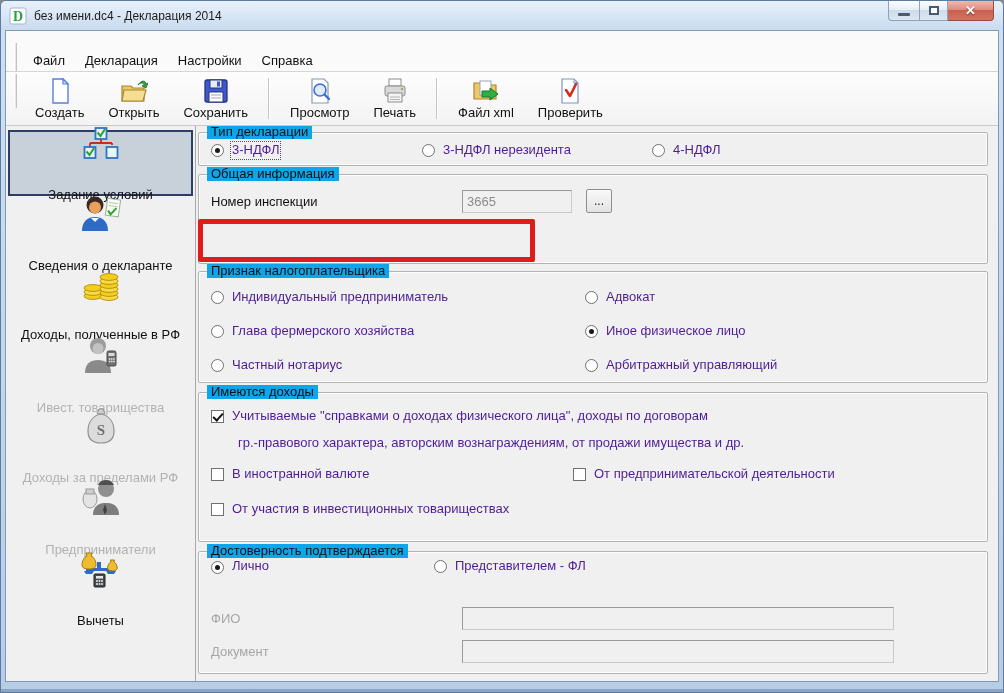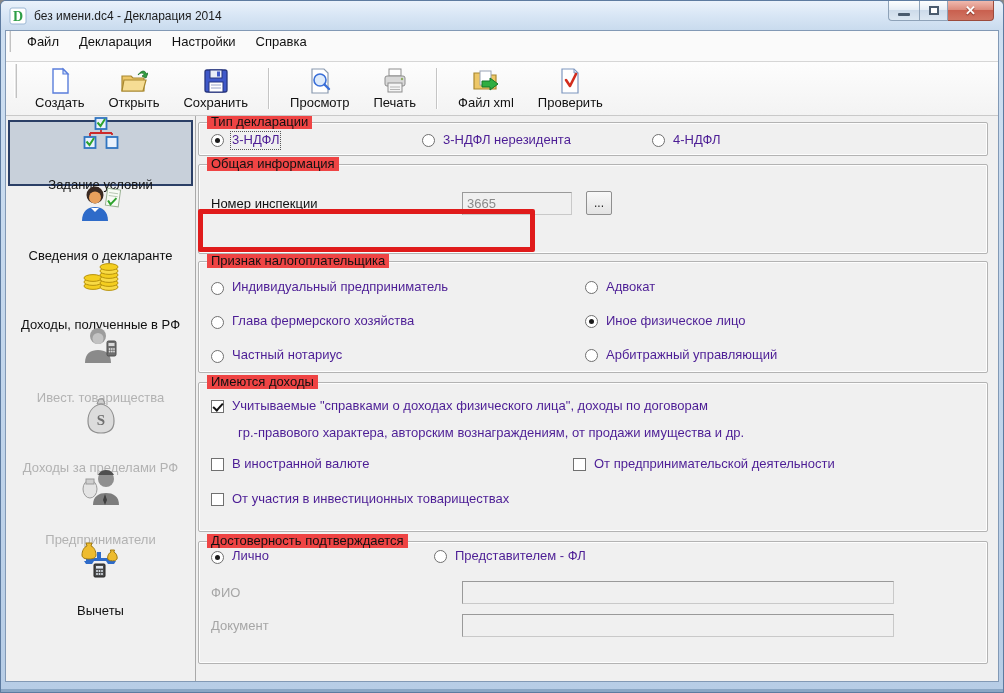--- a/index.html
+++ b/index.html
@@ -33,22 +33,22 @@
     border-color:#9b4a3c;
   }
   .glyph-min{ width:12px; height:3px; background:#4a5b6e; border-radius:1px; margin-top:8px;}
   .glyph-max{ width:10px; height:9px; border:2px solid #4a5b6e; background:#fff;}
   .glyph-close{ color:#fff; font-size:13px; font-weight:bold; text-shadow:0 1px 1px #7c2c20; line-height:1;}
 
   
   .client{ position:absolute; left:4px; right:4px; top:29px; bottom:10px;
     background:#f0f0f0; border:1px solid #8299b5; display:flex; flex-direction:column; overflow:hidden;}
 
-  .menubar{ height:31px; background:#fafafa; border-bottom:1px solid #d6d6d6;
-    display:flex; align-items:flex-start; font-size:13px; color:#111; }
+  .menubar{ height:41px; background:#fafafa; border-bottom:1px solid #d6d6d6;
+    display:flex; align-items:flex-end; font-size:13px; color:#111; padding-left:6px;}
   .gripper{ width:3px; height:70%; border-left:1px solid #fff; border-right:1px solid #c2c2c2;
     background:#e4e4e4; margin:0 6px 0 2px; flex:none;}
   .menu-item{ padding:3px 10px; cursor:default; }
 
   .toolbar{ height:54px; background:linear-gradient(#fdfdfd,#f3f3f3); border-bottom:1px solid #c9c9c9;
     display:flex; align-items:stretch; padding:2px 0 2px 6px; }
   .tool-btn{ display:flex; flex-direction:column; align-items:center; justify-content:flex-start;
     padding:2px 9px 1px; margin:0 2px; font-size:13px; color:#111; border:1px solid transparent; border-radius:3px;}
   .tool-btn svg{ width:28px; height:28px; }
   .tool-sep{ width:2px; margin:4px 8px; border-left:1px solid #c5c5c5; border-right:1px solid #fff; }
@@ -61,21 +61,21 @@
     font-size:13px; color:#111; text-align:center; cursor:default;gap:24px; }
   .side-item .icon-box{ height:42px; display:flex; align-items:flex-end; justify-content:center; margin-bottom:2px;}
   .side-item.selected{ height:66px; margin:2px; background:#c8d0da; border:2px solid #2b3f66; }
   .side-item.disabled{ color:#b2b2b2; }
   .side-label{ line-height:1.1; padding:0 4px; }
 
   
   .main{ flex:1; position:relative; padding:0 10px 0 2px; background:#f0f0f0; overflow:hidden;}
   .group{ position:relative; border:1px solid #b3b3b3; border-radius:2px; margin-top:6px;
     box-shadow:inset 0 0 0 1px #fdfdfd; padding:14px 12px 6px;}
-  .legend{ position:absolute; top:-8px; left:8px; background:#ef4444; padding:0 4px;
+  .legend{ position:absolute; top:-8px; left:8px; background:#0ea5e9; padding:0 4px;
     font-size:13px; color:#111; line-height:14px;}
 
   .row{ display:flex; align-items:center; }
   .flabel{ width:251px; flex:none; font-size:13px; color:#111;}
   .flabel.gray{ color:#a6a6a6; }
 
   .tf{ font-family:"Liberation Sans",sans-serif; font-size:13px; padding:0 4px; }
   .tf.disabled{ background:#f0f0f0; border:1px solid; border-color:#9a9a9a #c9c9c9 #c9c9c9 #9a9a9a; color:#8a8a8a; }
   .tf.enabled{ background:#fff; border:1px solid #7f7f7f; color:#111; }
 
@@ -98,21 +98,21 @@
     display:inline-block; position:relative; margin-right:8px; flex:none;}
   .checkbox.on::after{ content:""; position:absolute; left:3px; top:0px; width:4px; height:8px;
     border-right:2px solid #111; border-bottom:2px solid #111; transform:rotate(42deg);}
   .opt{ display:flex; align-items:center; font-size:13px; color:#4c1d95; cursor:default;}
   .opt .txt{ line-height:1.15; }
   .focus-dotted{ outline:1px dotted #555; outline-offset:1px;}
 
   .annotation{ position:absolute; left:-1px; top:44px; width:337px; height:43px;
     border:5px solid #e01b1b; border-radius:2px; pointer-events:none; z-index:5;}
 
-  .col-l{ width:374px; flex:none;align-items:flex-end;}
+  .col-l{ width:374px; flex:none;}
   .inc-l{ width:362px; flex:none;}
   .conf-l{ width:223px; flex:none;align-items:flex-end;}
 </style>
 </head>
 <body>
 
 <div class="window">
 
   <div class="titlebar">
     <svg class="app-icon" viewBox="0 0 18 18">
@@ -362,21 +362,21 @@
             <div class="opt">
               <span class="radio"></span>
               <span class="txt">4-НДФЛ</span>
             </div>
           </div>
         </div>
 
         <div class="group" style="height:90px; margin-top:8px;">
           <span class="legend">Общая информация</span>
           <div class="annotation"></div>
-          <div class="row" style="margin-top:12px;">
+          <div class="row" style="margin-top:0;">
             <span class="flabel">Номер инспекции</span>
             <input class="tf disabled" style="width: 110px; height: 23px;" readonly="" value="3665">
             <button class="browse-btn">...</button>
           </div>
         </div>
 
         <div class="group" style="height:112px; margin-top:7px; padding-top:18px;">
           <span class="legend">Признак налогоплательщика</span>
           <div class="row" style="margin-bottom:19px;">
             <div class="opt col-l">
@@ -444,21 +444,21 @@
           <div class="row">
             <div class="opt conf-l">
               <span class="radio on"></span>
               <span class="txt">Лично</span>
             </div>
             <div class="opt">
               <span class="radio"></span>
               <span class="txt">Представителем - ФЛ</span>
             </div>
           </div>
-          <div class="row" style="margin-top:17px;">
+          <div class="row" style="margin-top:33px;">
             <span class="flabel gray">ФИО</span>
             <input class="tf disabled" style="width: 432px; height: 23px;" readonly="" value="">
           </div>
           <div class="row" style="margin-top:10px;">
             <span class="flabel gray">Документ</span>
             <input class="tf disabled" style="width: 432px; height: 23px;" readonly="" value="">
           </div>
         </div>
 
       </div>

